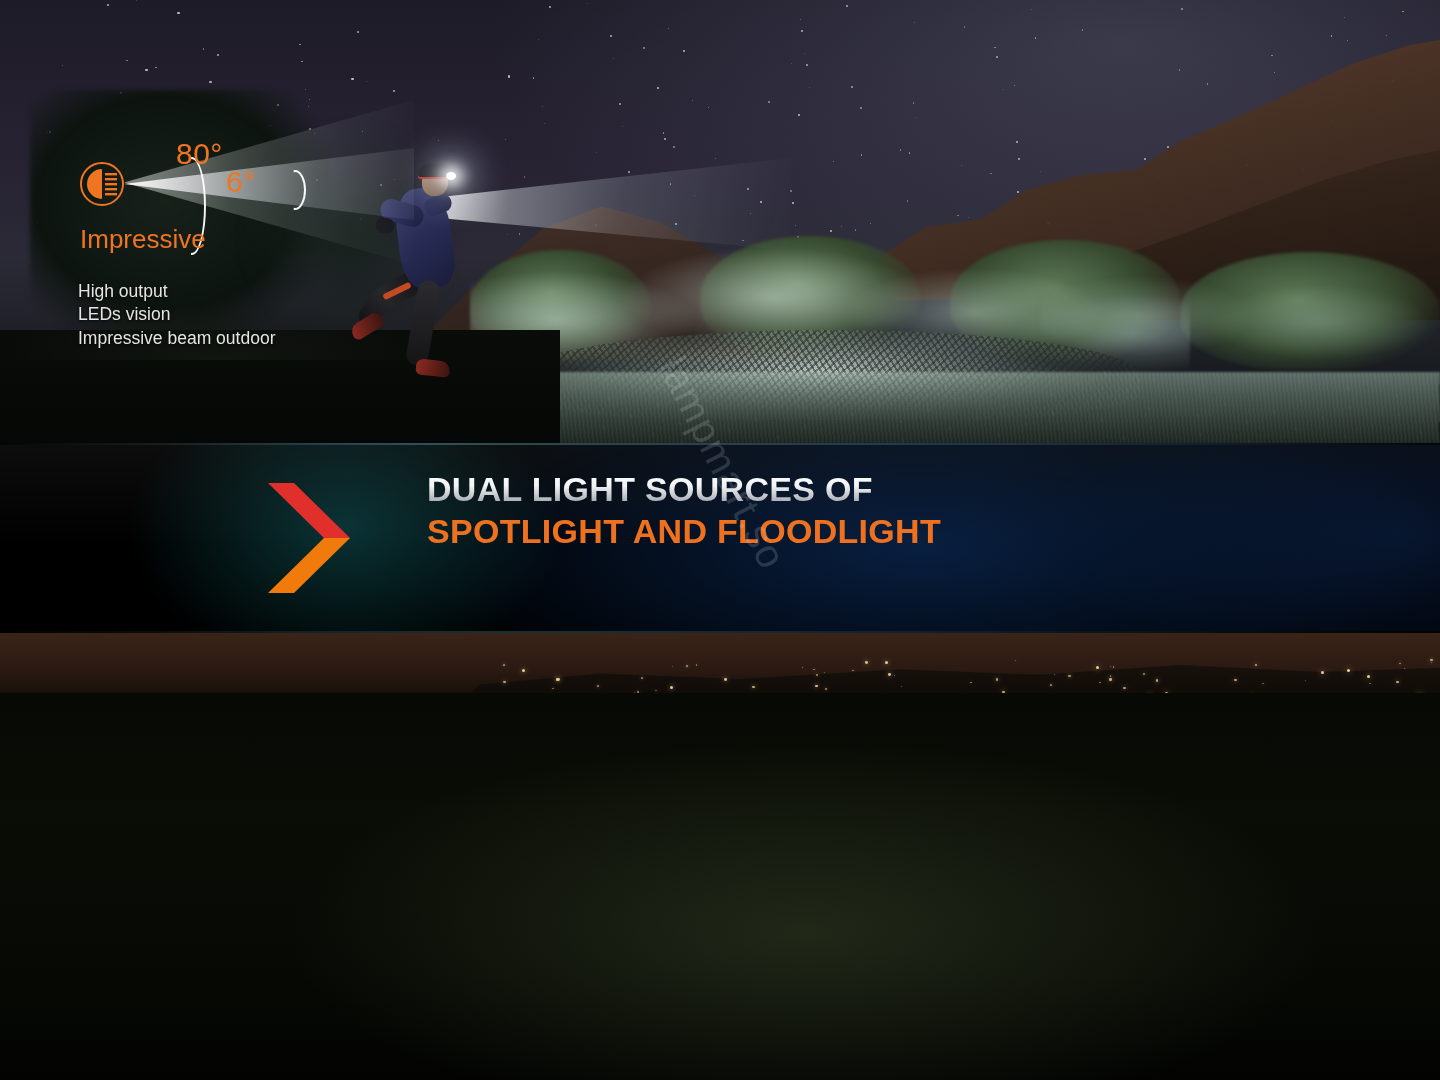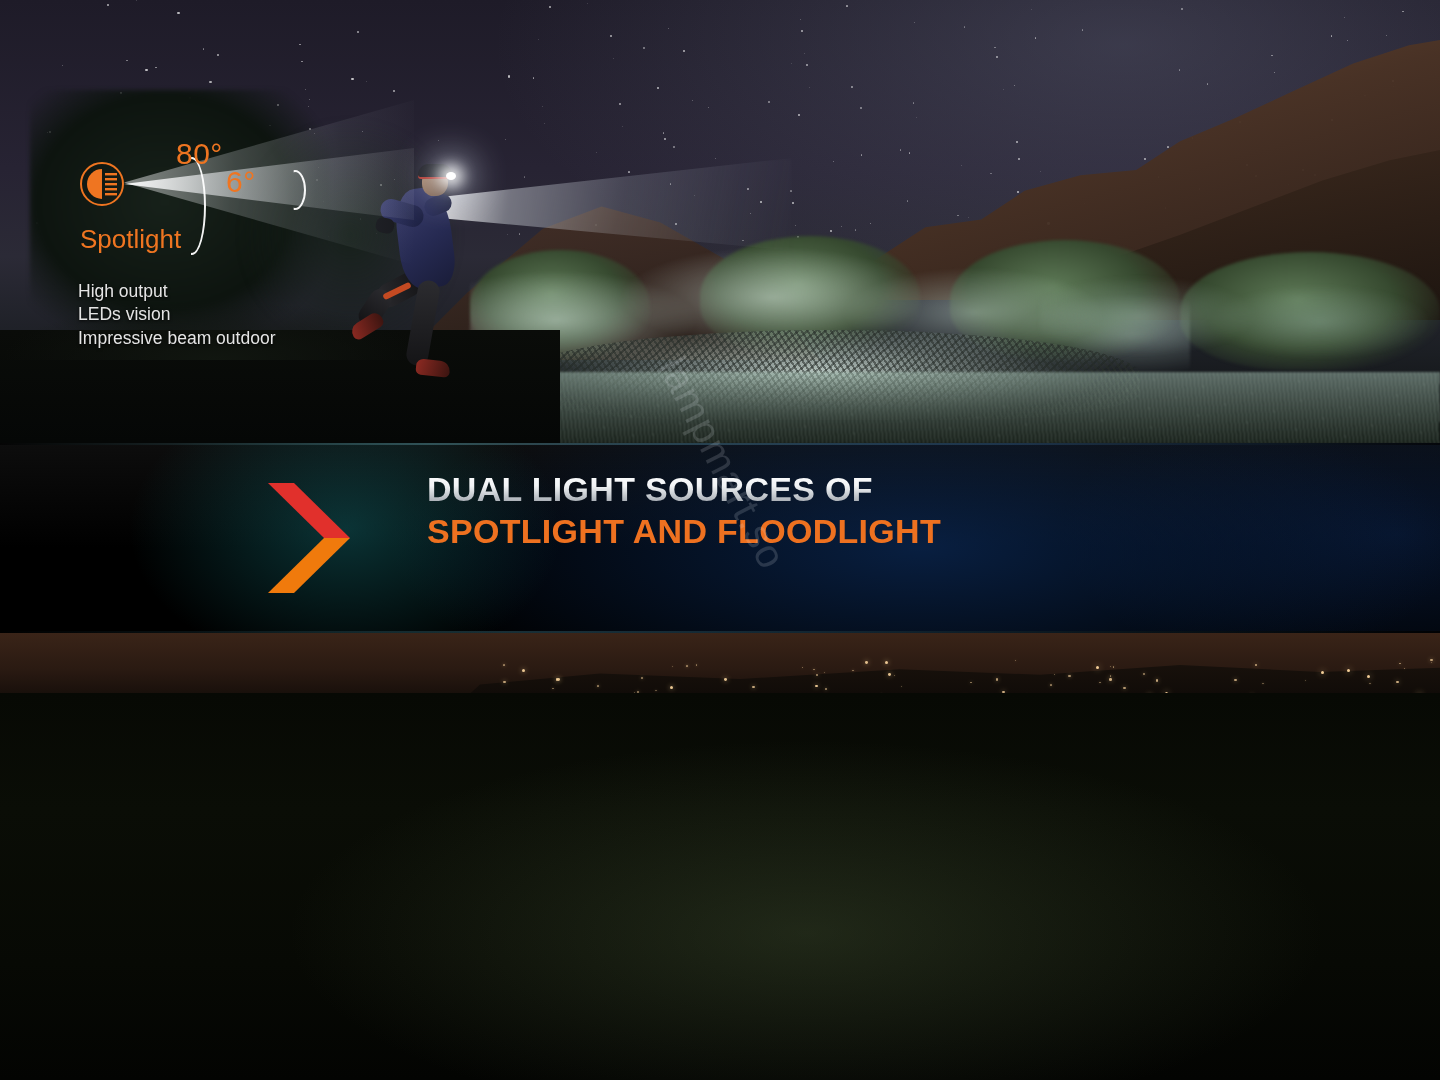--- a/index.html
+++ b/index.html
@@ -526,21 +526,21 @@
     <div class="badge badge-spot">
       <svg width="40" height="40" viewBox="0 0 40 40" style="display:block">
         <path d="M20 5 A15 15 0 0 0 20 35 Z" fill="#ef7521"></path>
         <rect x="23" y="9" width="12" height="2.4" fill="#ef7521"></rect>
         <rect x="23" y="14" width="12" height="2.4" fill="#ef7521"></rect>
         <rect x="23" y="19" width="12" height="2.4" fill="#ef7521"></rect>
         <rect x="23" y="24" width="12" height="2.4" fill="#ef7521"></rect>
         <rect x="23" y="29" width="12" height="2.4" fill="#ef7521"></rect>
       </svg>
     </div>
-    <div class="lbl-spot">Spotlight</div>
+    <div class="lbl-spot">Impressive</div>
     <div class="bullets bullets-spot">
       <div>High output</div>
       <div>LEDs vision</div>
       <div>Impressive beam outdoor</div>
     </div>
   </div>
 
   <div class="banner">
     <div class="banner-bg2"></div>
     <div class="banner-topline"></div>

